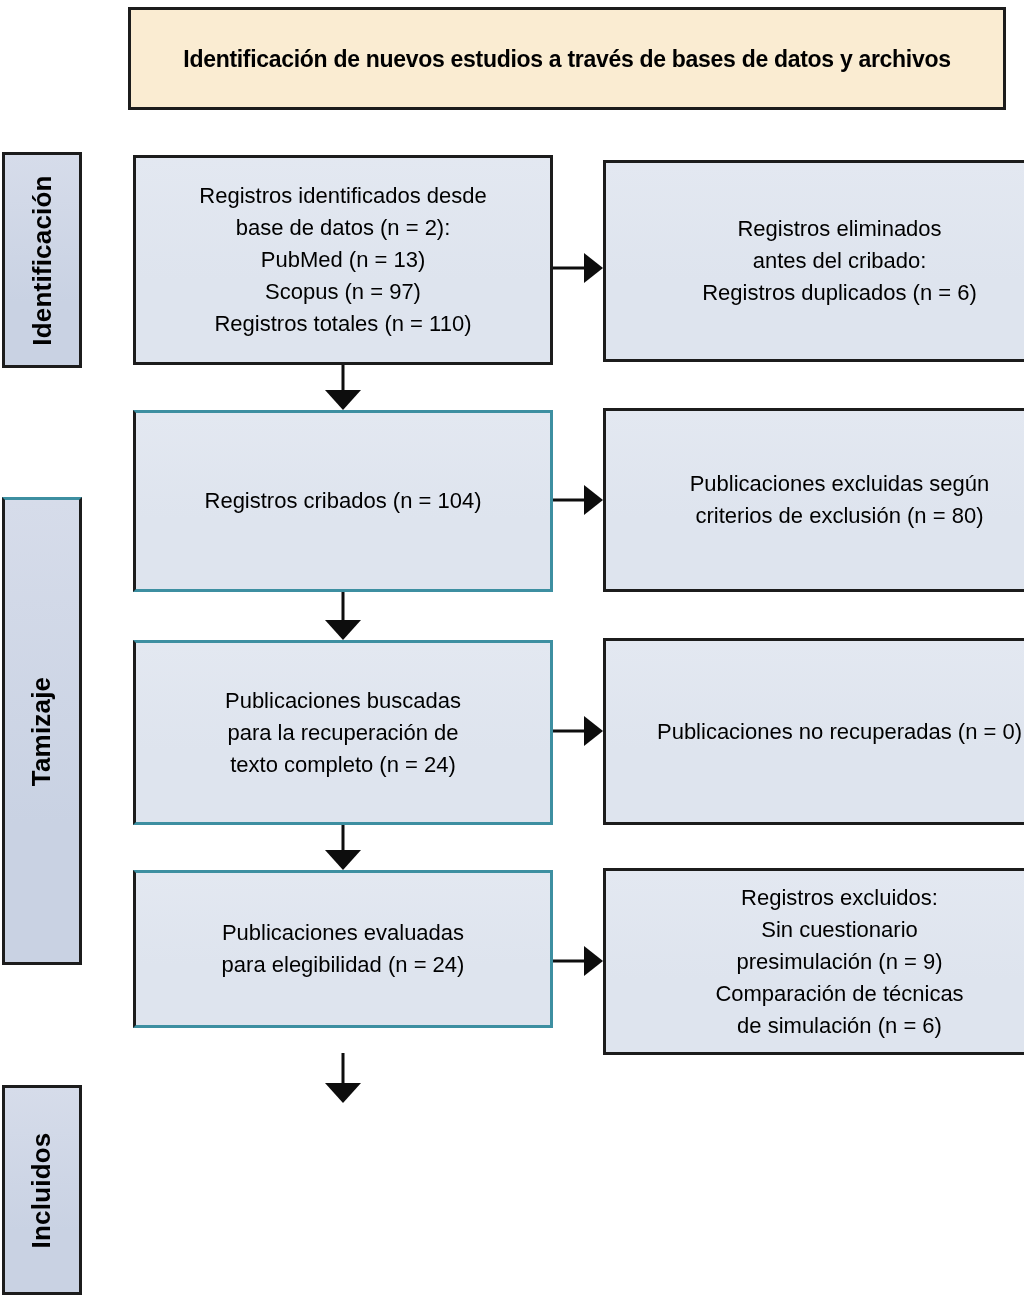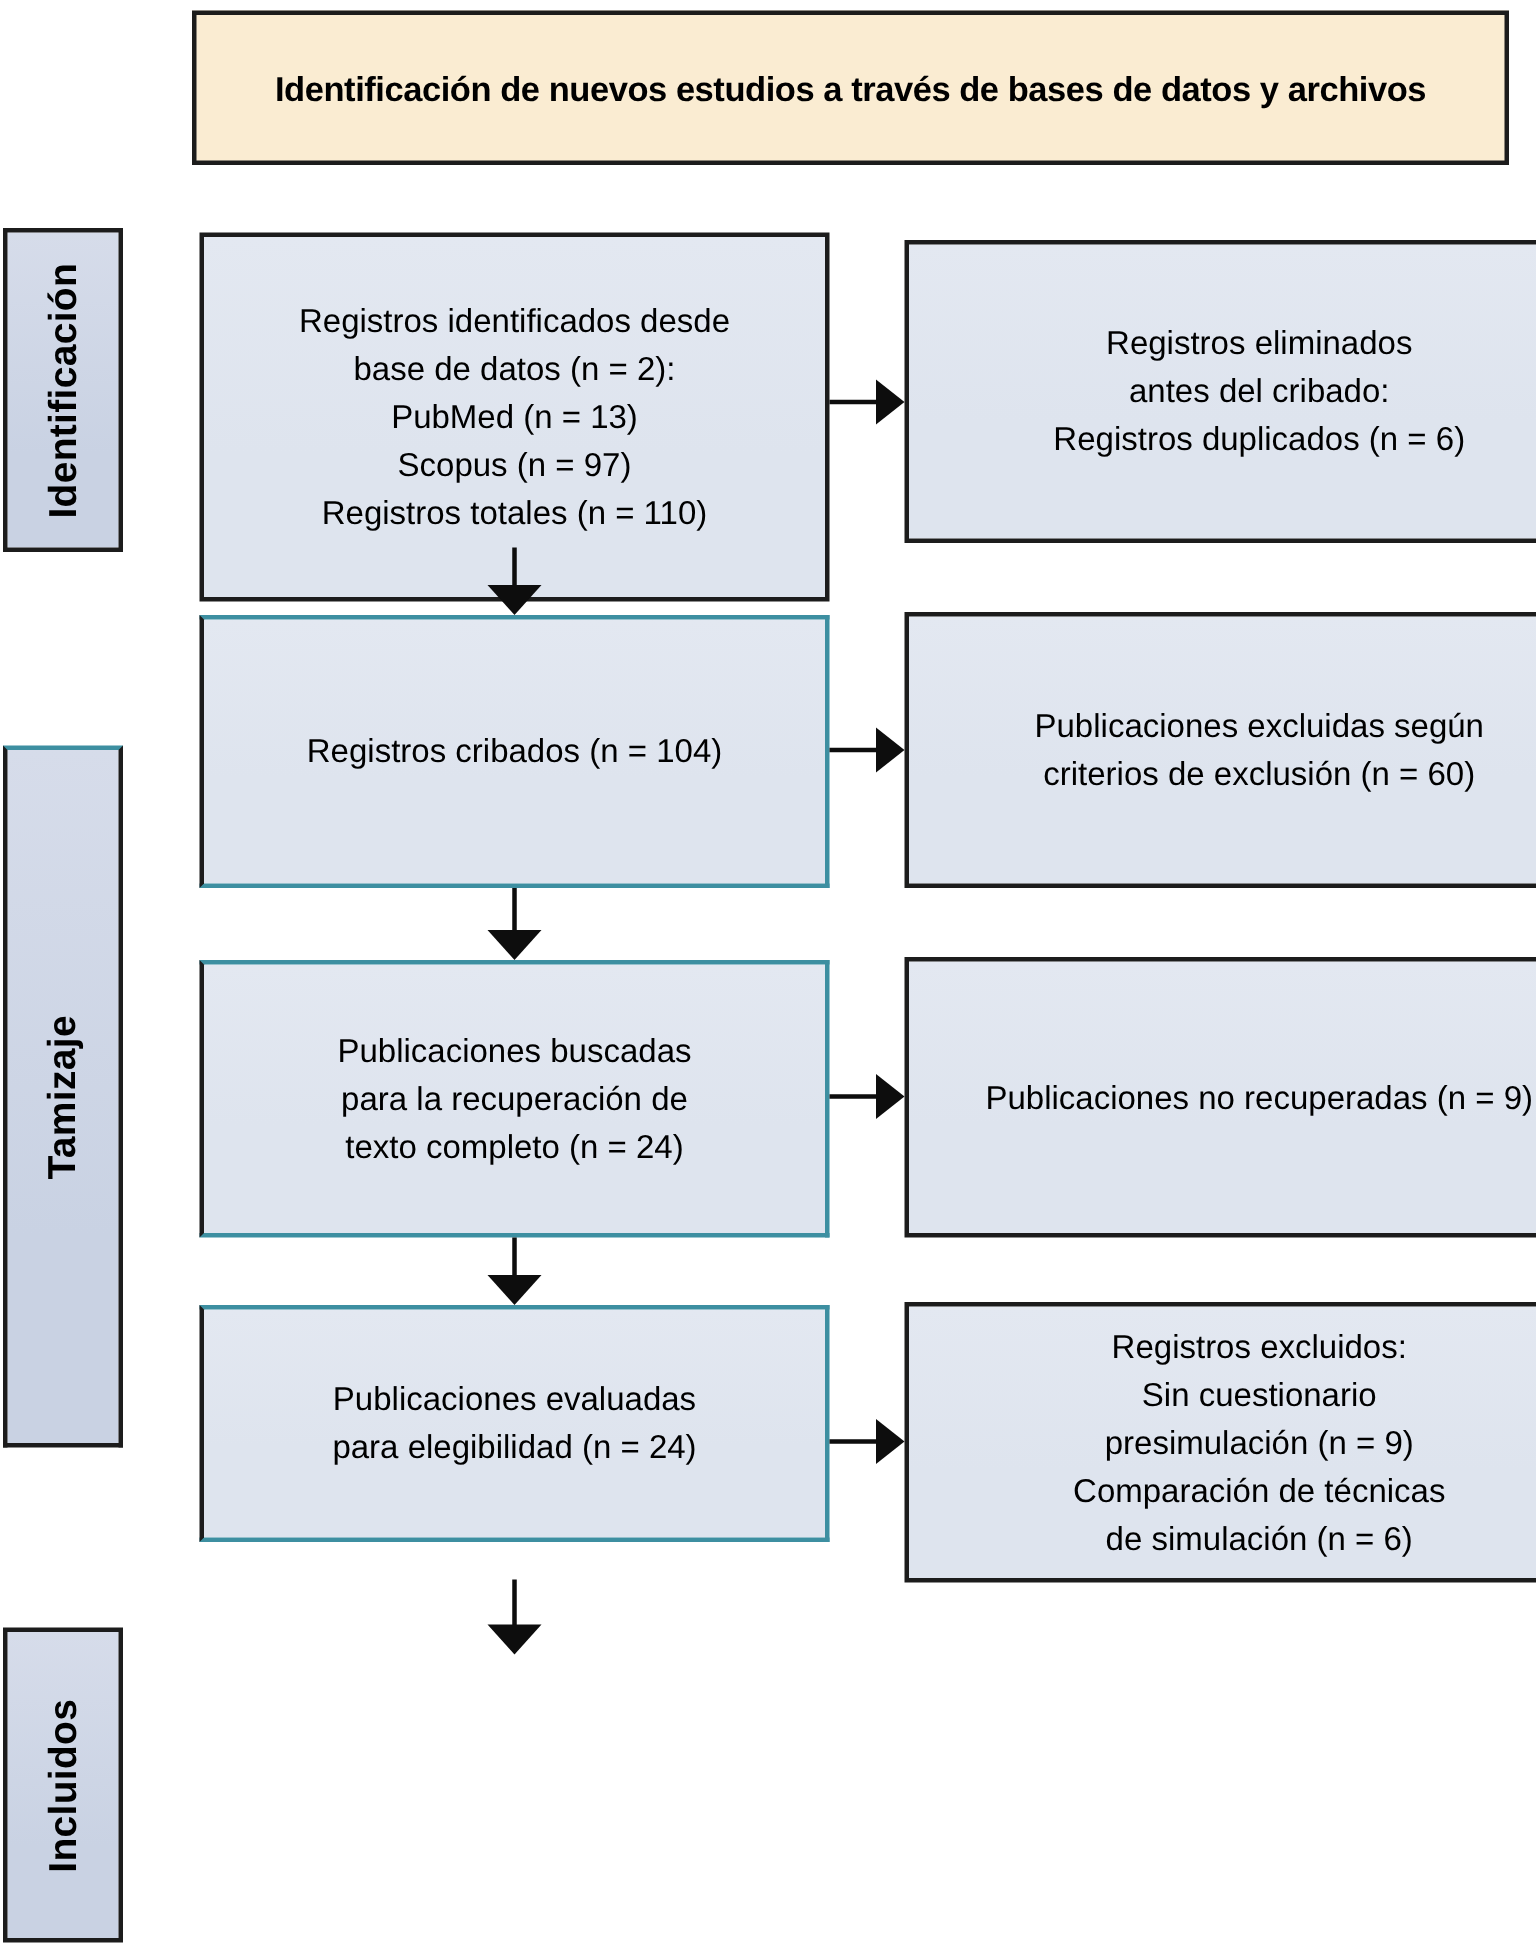--- a/index.html
+++ b/index.html
@@ -59,21 +59,21 @@
   }
   .stage-1{top:152px;height:216px;}
   .stage-2{top:497px;height:468px;border-top:3px solid var(--teal);}
   .stage-3{top:1085px;height:210px;}
   
   .mbox{
     left:133px;width:420px;
     background:linear-gradient(180deg,#e3e8f1 0%,var(--box-fill) 60%);
     border:3px solid var(--ink);
   }
-  .m1{top:155px;height:246px;}
+  .m1{top:155px;height:210px;}
   .m2{top:410px;height:182px;}
   .m3{top:640px;height:185px;}
   .m4{top:870px;height:158px;}
   .m5{top:1103px;height:183px;}
   .teal-accent{
     border:3px solid var(--teal);
     border-left:3px solid var(--ink);
   }
   
   .sbox{
@@ -158,24 +158,24 @@
 para elegibilidad (n = 24)</span>
   </div>
 
   <div class="box sbox s1">
     <span class="txt">Registros eliminados
 antes del cribado:
 Registros duplicados (n = 6)</span>
   </div>
   <div class="box sbox s2">
     <span class="txt">Publicaciones excluidas según
-criterios de exclusión (n = 60)</span>
+criterios de exclusión (n = 80)</span>
   </div>
   <div class="box sbox s3">
-    <span class="txt">Publicaciones no recuperadas (n = 9)</span>
+    <span class="txt">Publicaciones no recuperadas (n = 0)</span>
   </div>
   <div class="box sbox s4">
     <span class="txt">Registros excluidos:
 Sin cuestionario
 presimulación (n = 9)
 Comparación de técnicas
 de simulación (n = 6)</span>
   </div>
 
   <div class="varrow va1">

